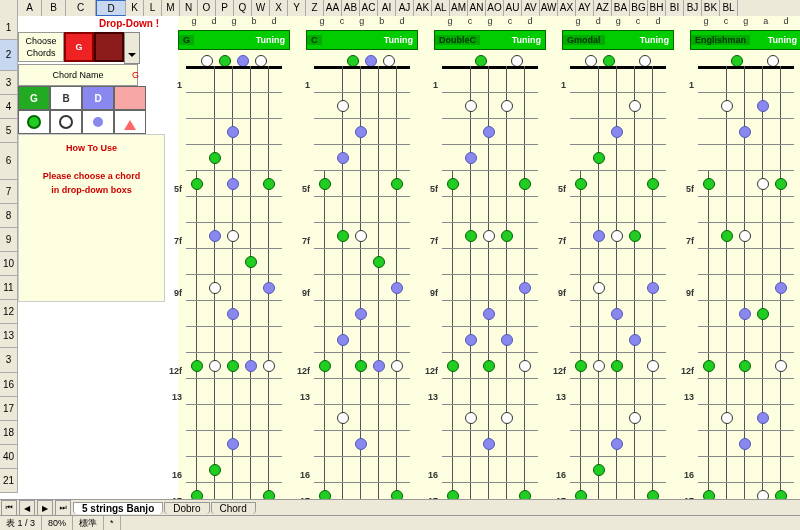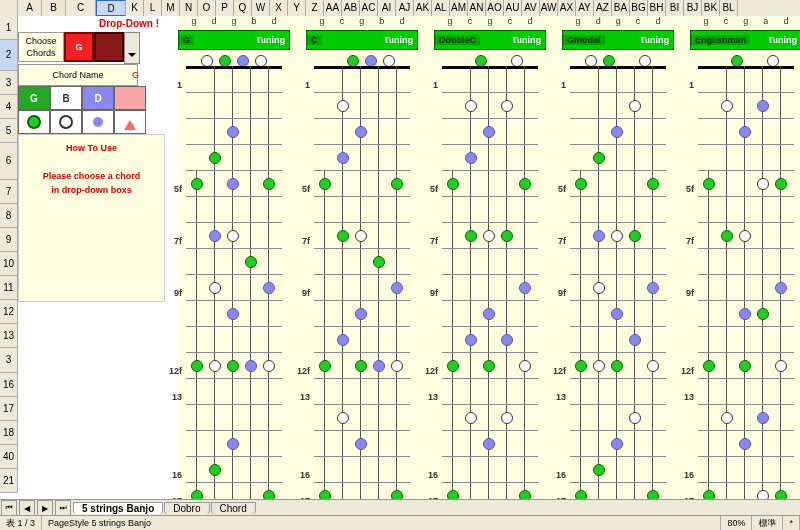--- a/index.html
+++ b/index.html
@@ -546,18 +546,17 @@
   <div class="tabs">
     <div class="tabbtn">⏮</div>
     <div class="tabbtn">◀</div>
     <div class="tabbtn">▶</div>
     <div class="tabbtn">⏭</div>
     <div id="tabset"><span class="tab active">5 strings Banjo</span><span class="tab">Dobro</span><span class="tab">Chord</span></div>
   </div>
 
   <div class="status">
     <div>表 1 / 3</div>
-    <div style="flex:1">PageStyle 5 strings Banjo</div>
     <div>80%</div>
     <div>標準</div>
     <div>*</div>
   </div>
 </div>
 
 </body></html>

